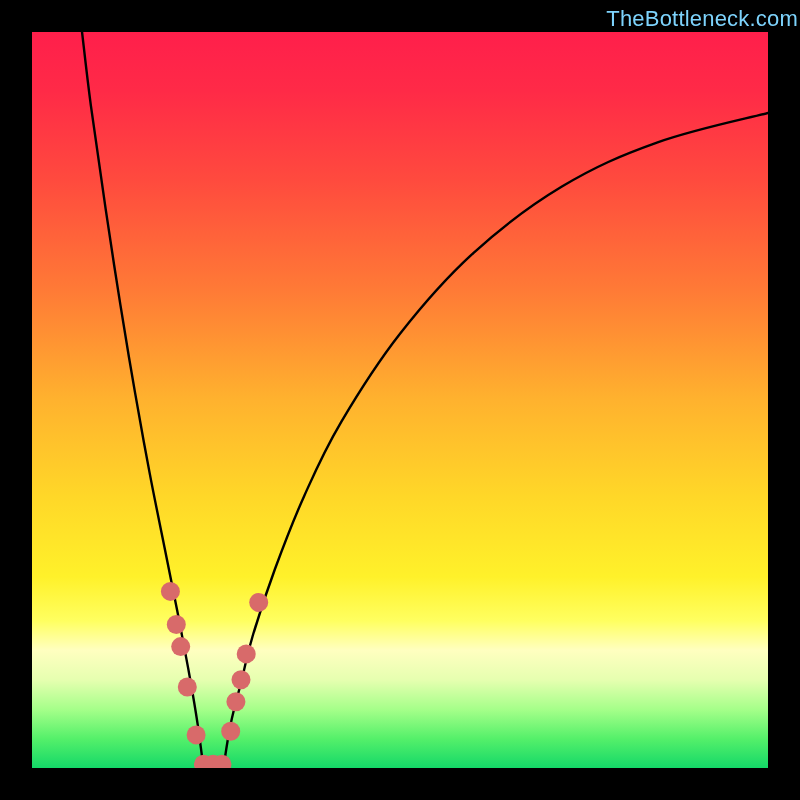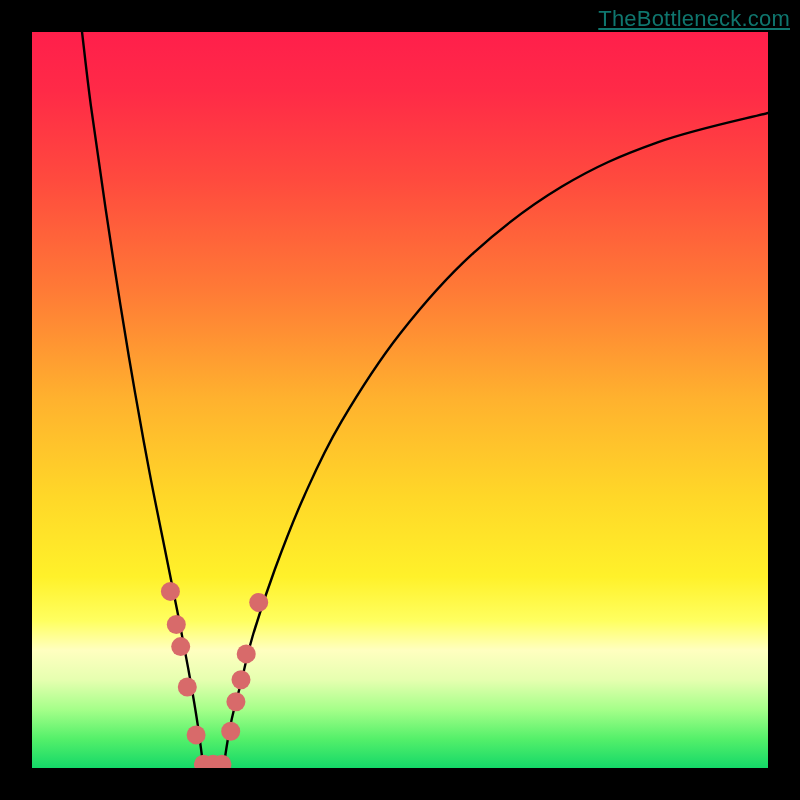--- a/index.html
+++ b/index.html
@@ -29,26 +29,25 @@
   .gradient-bg {
     position: absolute;
     left: 0;
     top: 0;
     width: 100%;
     height: 100%;
   }
   .watermark {
     position: absolute;
     top: 6px;
-    right: 10px;
-    color: #0f766e;
+    right: 2px;
+    color: #7dd3fc;
     font-size: 22px;
     font-weight: 500;
     letter-spacing: 0.2px;
-    text-decoration: underline;
   }
   svg.curves {
     position: absolute;
     left: 0;
     top: 0;
     width: 100%;
     height: 100%;
   }
 </style>
 </head>

